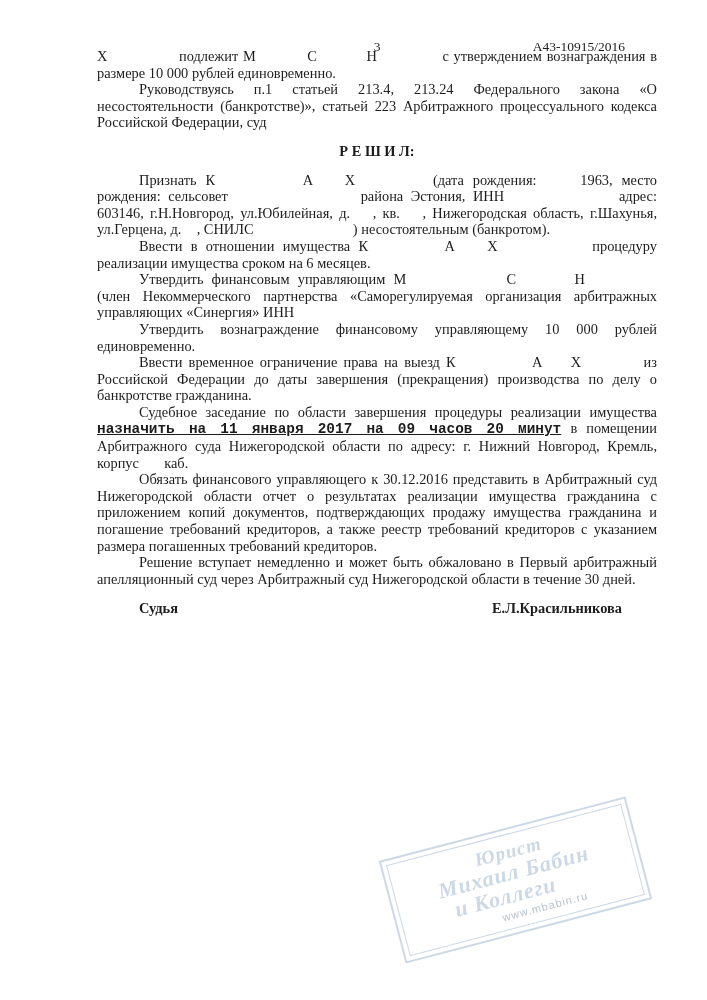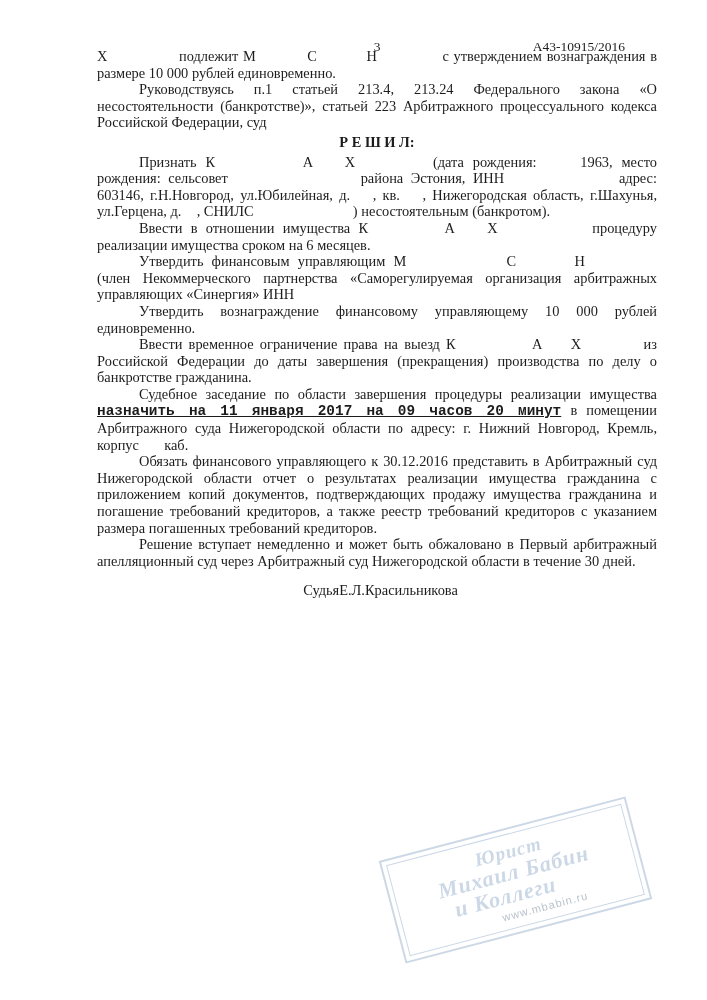--- a/index.html
+++ b/index.html
@@ -27,26 +27,26 @@
     left:97px;top:48px;width:560px;
     font-size:14.4px;line-height:16.6px;
     text-align:justify;
   }
   .para{margin:0;text-indent:42px;}
   .para.no-indent{text-indent:0;}
   .gap{display:inline-block;height:1px;vertical-align:baseline;}
   .b{font-weight:bold;font-family:Liberation Mono, monospace;}
   .u{text-decoration:underline;}
   .heading{
-    text-align:center;font-weight:bold;text-indent:0;margin:3px;
+    text-align:center;font-weight:bold;text-indent:0;margin:12px;
   }
   .sig-row{
-    display:flex;justify-content:center;
+    display:flex;justify-content:space-between;
     margin-top:13px;padding-left:42px;padding-right:35px;
-    font-weight:normal;
+    font-weight:bold;
   }
   .stamp{
     position:absolute;
     left:388px;top:827px;width:255px;height:106px;
     transform:rotate(-14.7deg);
     border:2px solid;
     color:#ccd8e6;
     box-sizing:border-box;
     padding:4px;
     background:transparent;

